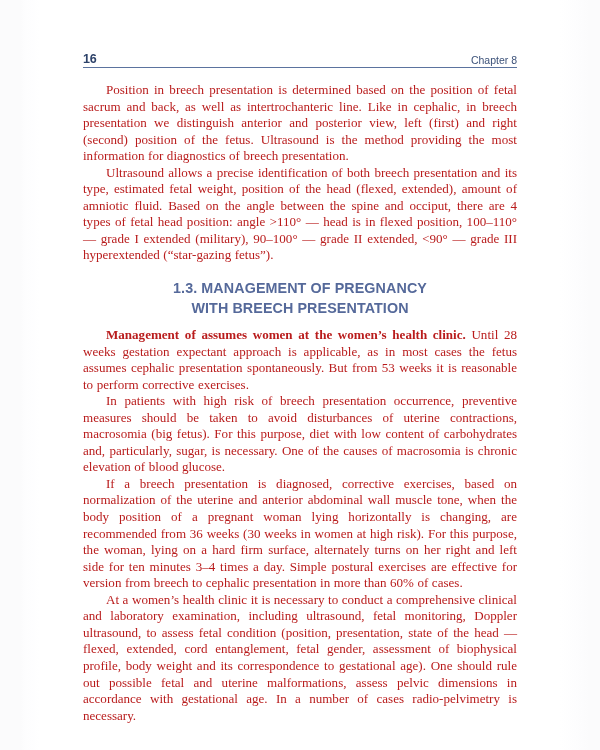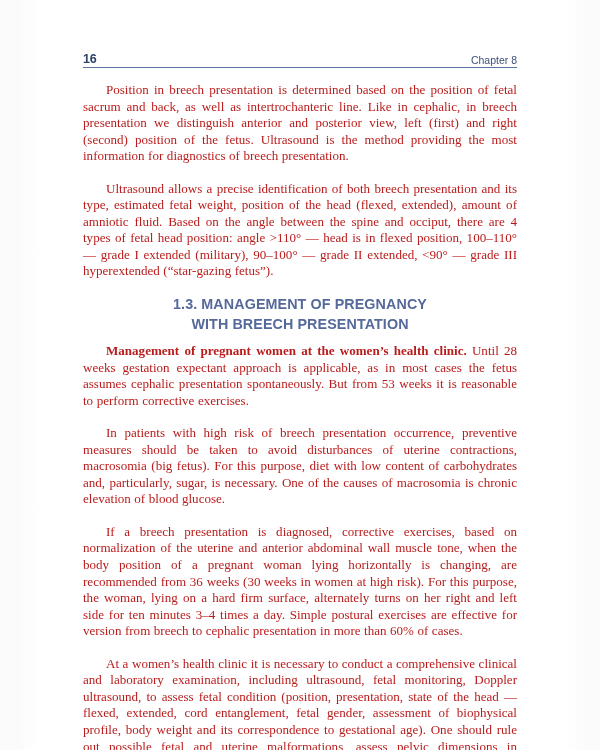--- a/index.html
+++ b/index.html
@@ -84,21 +84,21 @@
     margin: 0;
     font-size: 13.05px;
     line-height: 16.55px;
     color: #b91c1c;
     text-align: justify;
     text-indent: 23px;
     -webkit-hyphens: none;
     hyphens: none;
     word-spacing: 0.02em;
   }
-  p.para + p.para { margin-top: 16px; }
+  p.para + p.para { margin-top: 0; }
   .lead-in {
     font-weight: bold;
   }
 
   
   .section-heading {
     margin: 14px 0 10px 0;
     text-align: center;
     font-family: "Liberation Sans Narrow", "Liberation Sans", "DejaVu Sans Condensed", sans-serif;
     font-weight: bold;
@@ -132,21 +132,21 @@
 
     <p class="para">Position in breech presentation is determined based on the position of fetal sacrum and back, as well as intertrochanteric line. Like in cephalic, in breech presentation we distinguish anterior and posterior view, left (first) and right (second) position of the fetus. Ultrasound is the method providing the most information for diagnostics of breech presentation.</p>
 
     <p class="para">Ultrasound allows a precise identification of both breech presentation and its type, estimated fetal weight, position of the head (flexed, extended), amount of amniotic fluid. Based on the angle between the spine and occiput, there are 4 types of fetal head position: angle &gt;110° — head is in flexed position, 100–110° — grade I extended (military), 90–100° — grade II extended, &lt;90° — grade III hyperextended (“star-gazing fetus”).</p>
 
     <h2 class="section-heading">
       <span class="hl">1.3. MANAGEMENT OF PREGNANCY</span>
       <span class="hl">WITH BREECH PRESENTATION</span>
     </h2>
 
-    <p class="para"><span class="lead-in">Management of pregnant women at the women’s health clinic.</span><span> Until 28 weeks gestation expectant approach is applicable, as in most cases the fetus assumes cephalic presentation spontaneously. But from 53 weeks it is reasonable to perform corrective exercises.</span></p>
+    <p class="para"><span class="lead-in">Management of assumes women at the women’s health clinic.</span><span> Until 28 weeks gestation expectant approach is applicable, as in most cases the fetus assumes cephalic presentation spontaneously. But from 53 weeks it is reasonable to perform corrective exercises.</span></p>
 
     <p class="para">In patients with high risk of breech presentation occurrence, preventive measures should be taken to avoid disturbances of uterine contractions, macrosomia (big fetus). For this purpose, diet with low content of carbohydrates and, particularly, sugar, is necessary. One of the causes of macrosomia is chronic elevation of blood glucose.</p>
 
     <p class="para">If a breech presentation is diagnosed, corrective exercises, based on normalization of the uterine and anterior abdominal wall muscle tone, when the body position of a pregnant woman lying horizontally is changing, are recommended from 36 weeks (30 weeks in women at high risk). For this purpose, the woman, lying on a hard firm surface, alternately turns on her right and left side for ten minutes 3–4 times a day. Simple postural exercises are effective for version from breech to cephalic presentation in more than 60% of cases.</p>
 
     <p class="para">At a women’s health clinic it is necessary to conduct a comprehensive clinical and laboratory examination, including ultrasound, fetal monitoring, Doppler ultrasound, to assess fetal condition (position, presentation, state of the head — flexed, extended, cord entanglement, fetal gender, assessment of biophysical profile, body weight and its correspondence to gestational age). One should rule out possible fetal and uterine malformations, assess pelvic dimensions in accordance with gestational age. In a number of cases radio-pelvimetry is necessary.</p>
 
   </div>
 </div>
 

